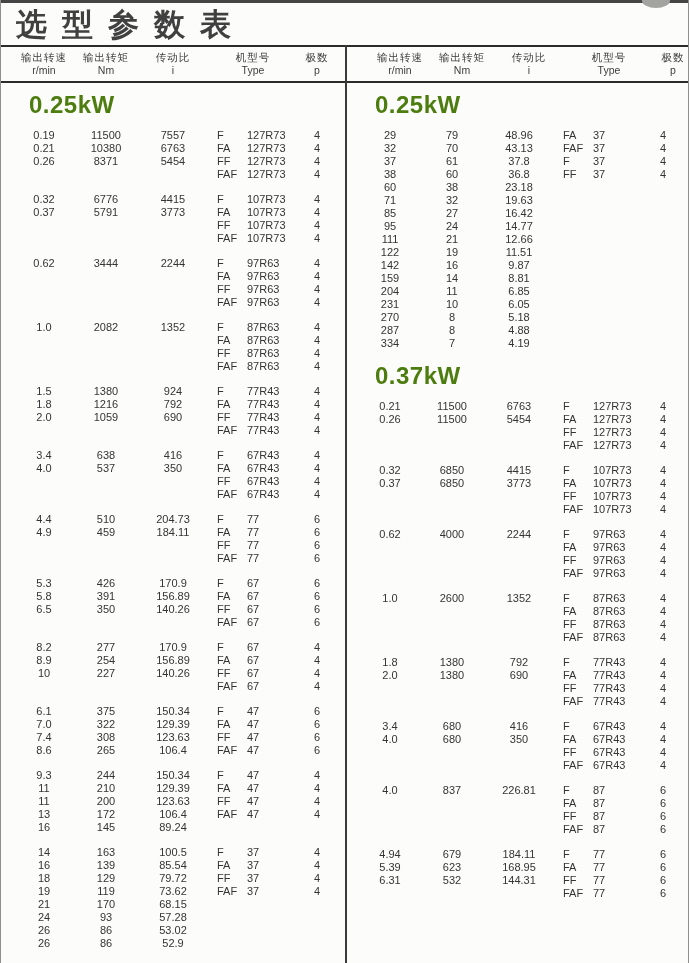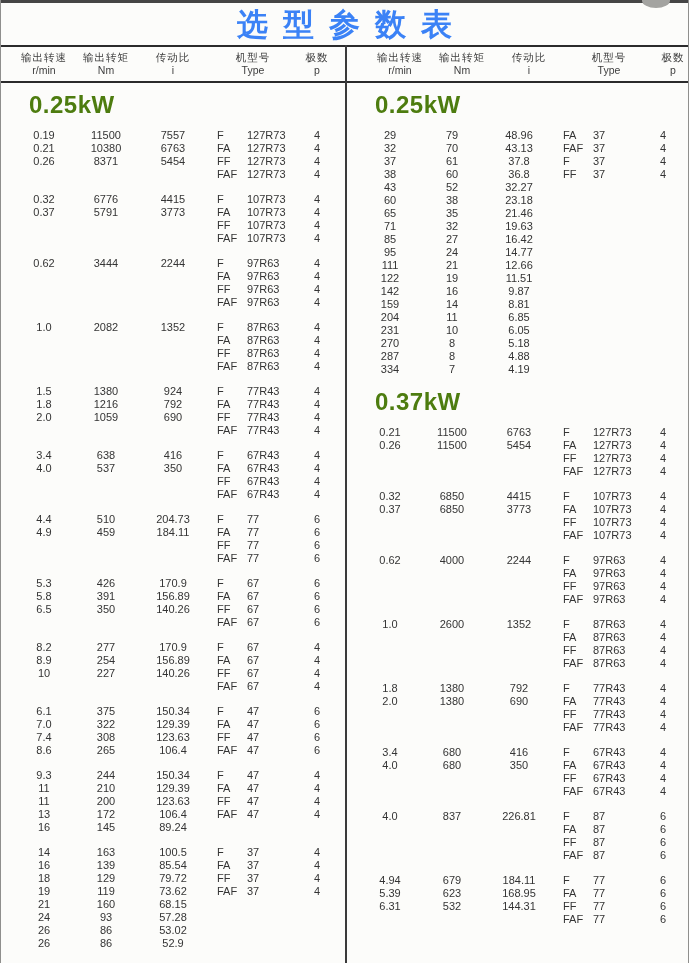--- a/index.html
+++ b/index.html
@@ -16,24 +16,23 @@
     color:#333;
   }
   .topbar{height:3px;background:#454545;}
   .curl{
     position:absolute;top:-7px;right:18px;
     width:28px;height:15px;border-radius:50%;
     background:#a3a3a0;
   }
   .title{
     height:42px;line-height:44px;
-    text-align:center;
     font-size:31px;font-weight:bold;
     letter-spacing:15px;text-indent:15px;
-    color:#3b82f6;
+    color:#404040;
     border-bottom:2px solid #2b2b2b;
     white-space:nowrap;
   }
   .header-row{
     display:flex;height:34px;
     border-bottom:2px solid #2b2b2b;
     gap:18px;
   }
   .header-half{display:flex;box-sizing:border-box;align-items:center;}
   .header-half.left{width:344px;padding-left:12px;}
@@ -639,21 +638,21 @@
             <div class="c-torque">119</div>
             <div class="c-ratio">73.62</div>
             <div class="c-type">
               <span class="t-prefix">FAF</span>
               <span class="t-model">37</span>
             </div>
             <div class="c-poles">4</div>
           </div>
           <div class="row">
             <div class="c-speed">21</div>
-            <div class="c-torque">160</div>
+            <div class="c-torque">170</div>
             <div class="c-ratio">68.15</div>
             <div class="c-type">
               <span class="t-prefix"></span>
               <span class="t-model"></span>
             </div>
             <div class="c-poles"></div>
           </div>
           <div class="row">
             <div class="c-speed">24</div>
             <div class="c-torque">93</div>
@@ -723,43 +722,23 @@
             <div class="c-speed">38</div>
             <div class="c-torque">60</div>
             <div class="c-ratio">36.8</div>
             <div class="c-type">
               <span class="t-prefix">FF</span>
               <span class="t-model">37</span>
             </div>
             <div class="c-poles">4</div>
           </div>
           <div class="row">
-            <div class="c-speed">43</div>
-            <div class="c-torque">52</div>
-            <div class="c-ratio">32.27</div>
-            <div class="c-type">
-              <span class="t-prefix"></span>
-              <span class="t-model"></span>
-            </div>
-            <div class="c-poles"></div>
-          </div>
-          <div class="row">
             <div class="c-speed">60</div>
             <div class="c-torque">38</div>
             <div class="c-ratio">23.18</div>
-            <div class="c-type">
-              <span class="t-prefix"></span>
-              <span class="t-model"></span>
-            </div>
-            <div class="c-poles"></div>
-          </div>
-          <div class="row">
-            <div class="c-speed">65</div>
-            <div class="c-torque">35</div>
-            <div class="c-ratio">21.46</div>
             <div class="c-type">
               <span class="t-prefix"></span>
               <span class="t-model"></span>
             </div>
             <div class="c-poles"></div>
           </div>
           <div class="row">
             <div class="c-speed">71</div>
             <div class="c-torque">32</div>
             <div class="c-ratio">19.63</div>

